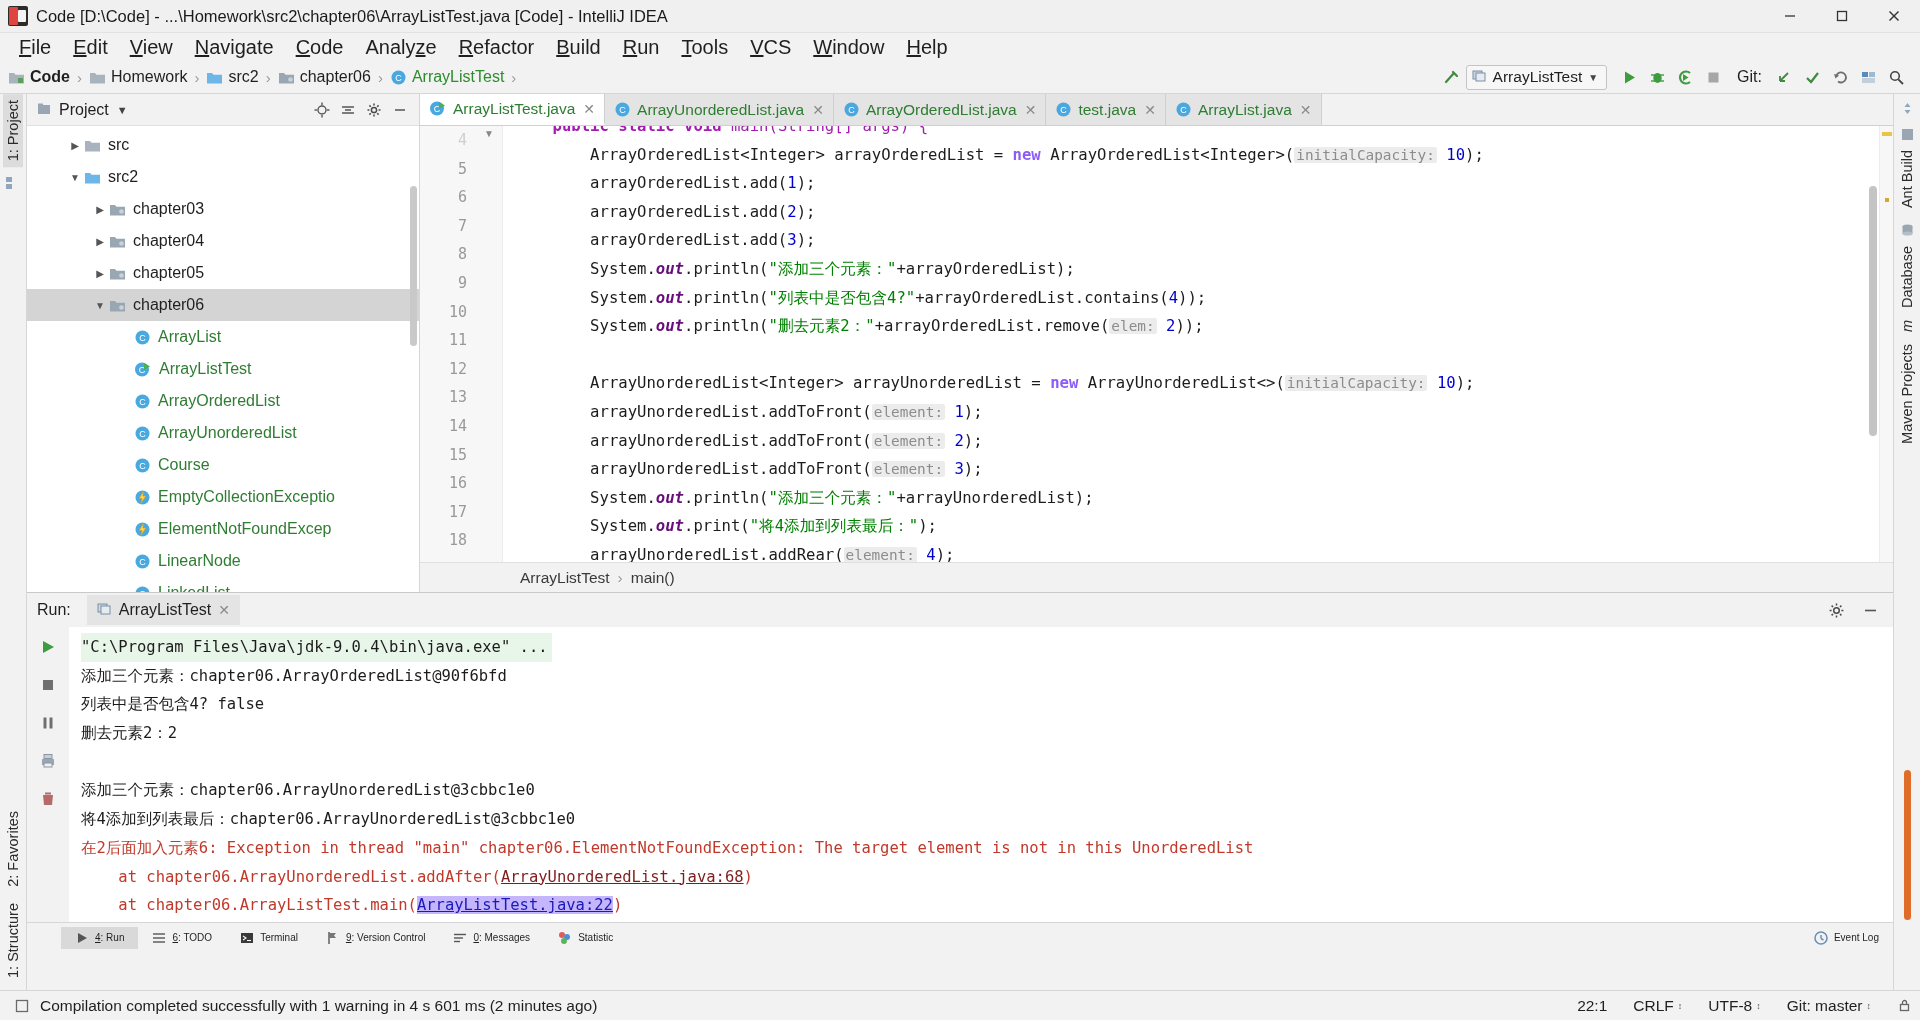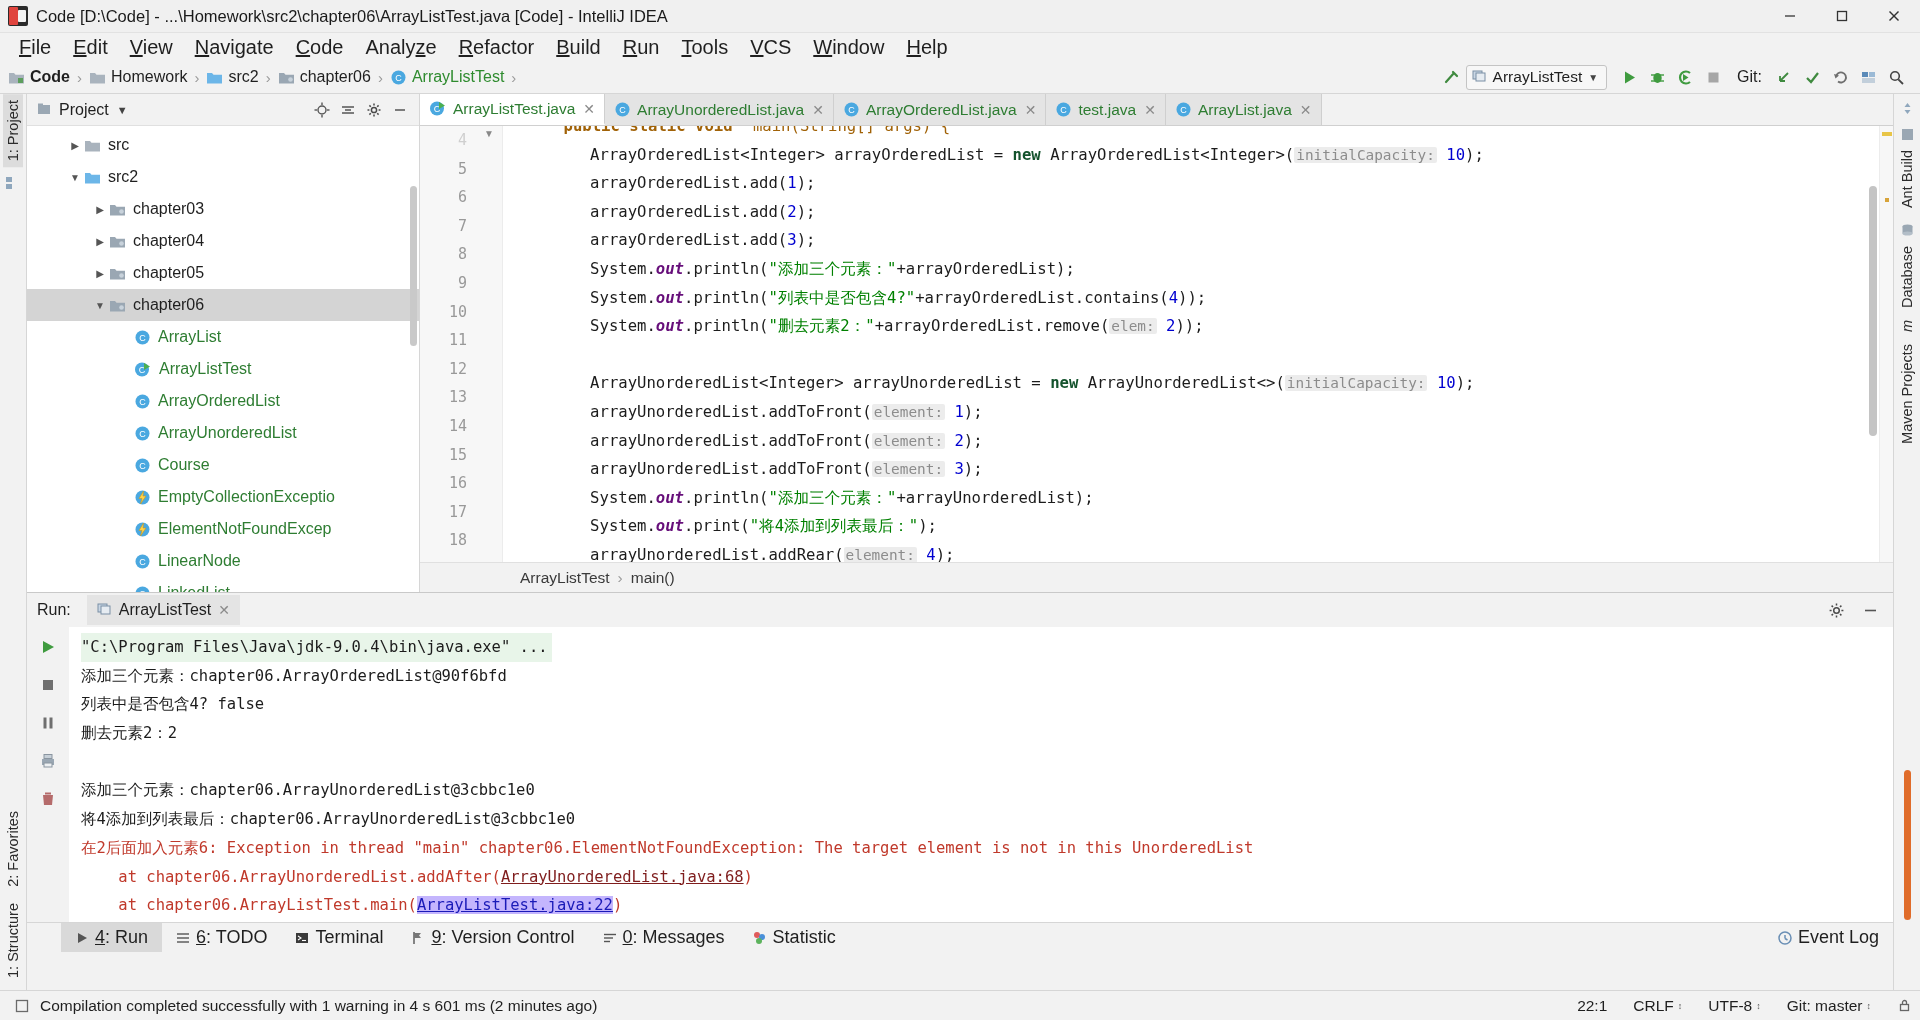--- a/index.html
+++ b/index.html
@@ -78,26 +78,26 @@
   .etab.active { background:#ffffff; border-bottom:2px solid #ffffff; }
   .etab .x { color:#8a8a8a; font-size:14px; margin-left:2px; }
   .tabbar .tfill { flex:1; }
 
   .codewrap { flex:1; display:flex; min-height:0; position:relative; overflow:hidden; }
   .gutter { width:55px; background:#f7f7f7; border-right:0; text-align:right; padding-right:8px; padding-top:0; color:#999; font-family:"DejaVu Sans Mono", monospace; font-size:15px; flex:none; }
   .foldcol { width:28px; background:#f7f7f7; border-right:1px solid #ececec; flex:none; position:relative;}
   .codecol { flex:1; position:relative; overflow:hidden; background:#fff; }
   .cline { height:28.6px; line-height:28.6px; white-space:pre; font-family:"DejaVu Sans Mono", monospace; font-size:15.6px; color:#1c1c1c; padding-left:12px; }
   .gline { height:28.6px; line-height:28.6px; }
-  .kw { color:#14532d; font-weight:bold;margin-top:42px; }
+  .kw { color:#8b5cf6; font-weight:bold;margin-top:42px; }
   .num { color:#0000d0; }
   .str { color:#008000; }
   .hint { color:#8c8c8c; background:#ececec; border-radius:2px; padding:0 2px; font-size:14.4px; }
   .fld { color:#660e7a; font-style:italic; font-weight:bold;margin-top:38px; }
-  .dim { color:#a16207;margin-left:11px; }
+  .dim { color:#a21caf; }
   .markerbar { width:14px; background:#f7f7f7; border-left:1px solid #ececec; position:relative; flex:none; }
   .mk { position:absolute; left:2px; width:10px; height:4px; }
   .edscroll { position:absolute; right:2px; width:8px; background:#c4c4c4; border-radius:4px; }
   .brcrumb2 { height:30px; background:#f2f2f2; display:flex; align-items:center; padding-left:100px; font-size:15.5px; color:#3a3a3a; border-top:1px solid #e0e0e0; gap:8px;}
   .brcrumb2 .sep { color:#9a9a9a; }
 
   
   .runpanel { height:330px; background:#ffffff; display:flex; flex-direction:column; border-top:1px solid #c9c9c9; }
   .runhdr { height:34px; background:#f2f2f2; display:flex; align-items:center; padding-left:10px; gap:4px; }
   .runhdr .rlabel { font-size:16px; margin-right:12px; }
@@ -111,21 +111,21 @@
   .rtbtn { width:32px; height:32px; display:flex; align-items:center; justify-content:center; }
   .console { flex:1; background:#fff; padding:6px 0 0 12px; overflow:hidden; font-family:"DejaVu Sans Mono", monospace; font-size:15.5px; }
   .coline { height:28.7px; line-height:28.7px; white-space:pre; color:#1c1c1c; }
   .coline.cmd { background:#e8f5e9; display:inline-block; padding-right:4px; }
   .coline.err { color:#c0392b; }
   .lnk { color:#7f1d1d; text-decoration:underline; }
   .lnk.blue { color:#1a1ab8; background:#c4b5fd; }
 
   
   .toolbar-bottom { height:30px; background:#f2f2f2; display:flex; align-items:center; padding-left:34px; border-top:1px solid #d6d6d6; gap:0; }
-  .twbtn { display:flex; align-items:center; gap:6px; font-size:18px; padding:4px 14px; white-space:nowrap; }
+  .twbtn { display:flex; align-items:center; gap:6px; font-size:10px; padding:4px 14px; white-space:nowrap; }
   .twbtn.sel { background:#d9d9d9; }
   .twbtn .u { text-decoration:underline; }
   .toolbar-bottom .spacer { flex:1; }
 
   
   .statusbar { height:30px; background:#f2f2f2; display:flex; align-items:center; padding-left:14px; border-top:1px solid #d6d6d6; gap:10px; font-size:15.5px; }
   .statusbar .spacer { flex:1; }
   .sbitem { display:flex; align-items:center; gap:4px; padding:0 8px; white-space:nowrap; }
   .sbcaret { font-size:9px; color:#555; }
 </style>

